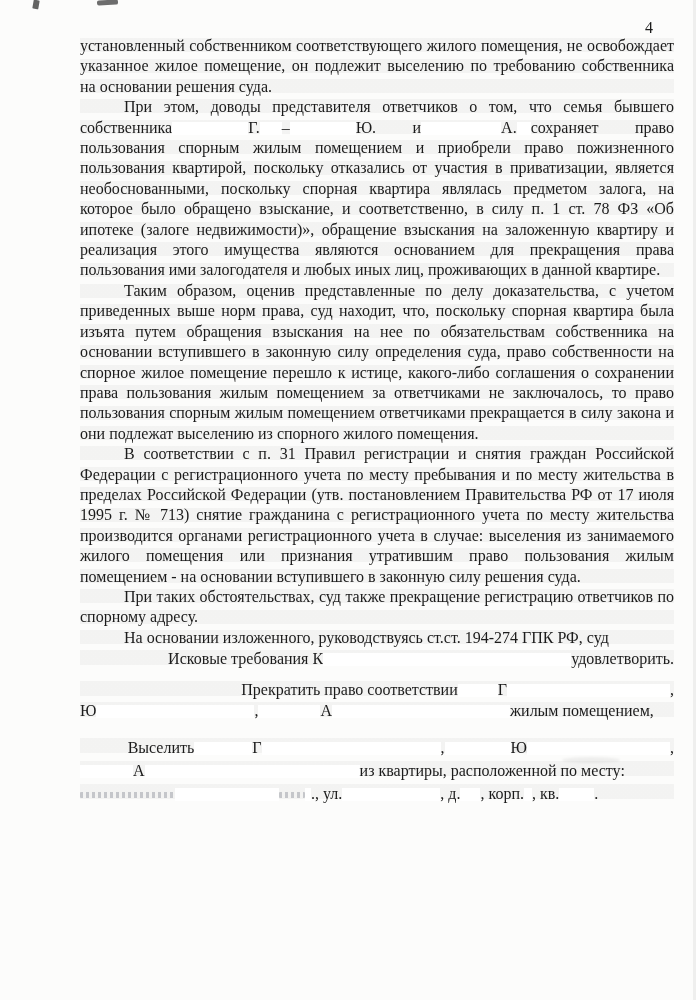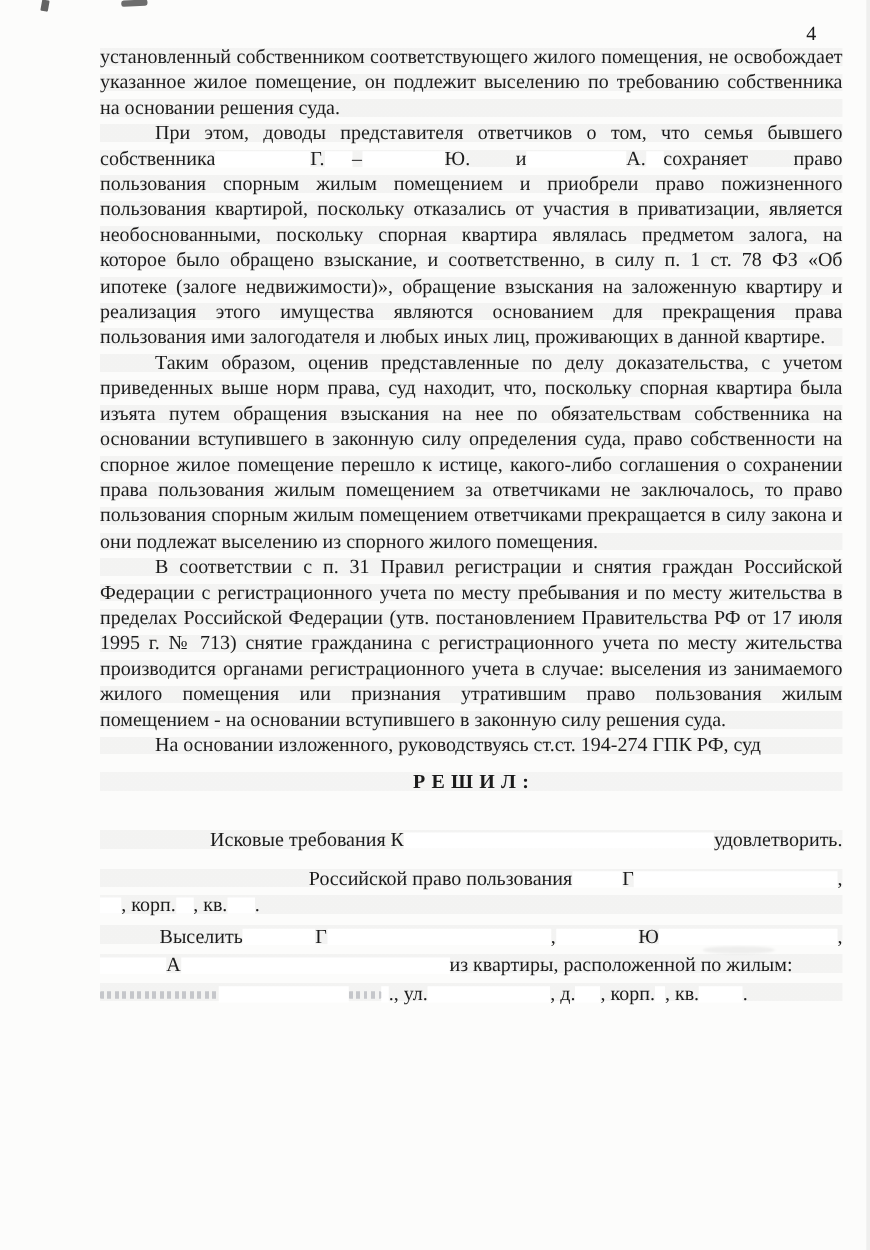--- a/index.html
+++ b/index.html
@@ -23,21 +23,21 @@
     background:linear-gradient(to bottom, rgba(0,0,0,0) 2px,
       rgba(0,0,0,0.03) 2px, rgba(0,0,0,0.03) 17px, rgba(0,0,0,0) 17px);
   }
   .op-line {
     white-space:nowrap; line-height:21.5px;
     background:linear-gradient(to bottom, rgba(0,0,0,0) 2px,
       rgba(0,0,0,0.035) 2px, rgba(0,0,0,0.035) 17px, rgba(0,0,0,0) 17px);
   }
   .op-line.indent { padding-left:44px;text-align:right; }
   .op-a { margin-bottom:9px; }
-  .op-c1 { margin-top:2px; }
+  .op-c1 { margin-top:14px; }
   .op-c  { line-height:23px; }
   .gap { display:inline-block; height:13px; background:#ffffff; vertical-align:-2px; }
   .remnant {
     display:inline-block; height:6px; vertical-align:1px; opacity:0.55; border-radius:1px;
     background:repeating-linear-gradient(90deg,
       rgba(90,95,110,0.55) 0 3px, rgba(90,95,110,0) 3px 6px);
   }
   .artifact { position:absolute; background:#3d3d3d; }
   .a1 { left:33px; top:0; width:6px;  height:9px; opacity:0.8; transform:rotate(10deg); border-radius:1px; }
   .a2 { left:97px; top:0; width:21px; height:5px; opacity:0.75; transform:rotate(-3deg); border-radius:2px; }
@@ -56,26 +56,26 @@
   <div class="smudge s2"></div>
   <div class="scan-edge-right"></div>
 
   <div class="page-number">4</div>
 
   <div class="content">
     <p class="para first">установленный собственником соответствующего жилого помещения, не освобождает указанное жилое помещение, он подлежит выселению по требованию собственника на основании решения суда.</p>
     <p class="para"><span class="seg">При этом, доводы представителя ответчиков о том, что семья бывшего собственника</span><span class="gap" style="width: 76px;"></span><span class="seg">Г.</span><span class="gap" style="width: 22px;"></span><span class="seg">–</span><span class="gap" style="width: 66px;"></span><span class="seg">Ю. и</span><span class="gap" style="width: 80px;"></span><span class="seg">А.</span><span class="gap" style="width: 14px;"></span><span class="seg">сохраняет право пользования спорным жилым помещением и приобрели право пожизненного пользования квартирой, поскольку отказались от участия в приватизации, является необоснованными, поскольку спорная квартира являлась предметом залога, на которое было обращено взыскание, и соответственно, в силу п. 1 ст. 78 ФЗ «Об ипотеке (залоге недвижимости)», обращение взыскания на заложенную квартиру и реализация этого имущества являются основанием для прекращения права пользования ими залогодателя и любых иных лиц, проживающих в данной квартире.</span></p>
     <p class="para">Таким образом, оценив представленные по делу доказательства, с учетом приведенных выше норм права, суд находит, что, поскольку спорная квартира была изъята путем обращения взыскания на нее по обязательствам собственника на основании вступившего в законную силу определения суда, право собственности на спорное жилое помещение перешло к истице, какого-либо соглашения о сохранении права пользования жилым помещением за ответчиками не заключалось, то право пользования спорным жилым помещением ответчиками прекращается в силу закона и они подлежат выселению из спорного жилого помещения.</p>
     <p class="para">В соответствии с п. 31 Правил регистрации и снятия граждан Российской Федерации с регистрационного учета по месту пребывания и по месту жительства в пределах Российской Федерации (утв. постановлением Правительства РФ от 17 июля 1995 г. № 713) снятие гражданина с регистрационного учета по месту жительства производится органами регистрационного учета в случае: выселения из занимаемого жилого помещения или признания утратившим право пользования жилым помещением - на основании вступившего в законную силу решения суда.</p>
+    <p class="para">При таких обстоятельствах, суд также прекращение регистрацию ответчиков по спорному адресу.</p>
     <p class="para">На основании изложенного, руководствуясь ст.ст. 194-274 ГПК РФ,  суд</p>
 
-    <div class="decision-heading">Р Е Ш И Л :</div>
 
     <div class="op-line indent op-a"><span class="seg">Исковые требования  К</span><span class="gap" style="width: 248px;"></span><span class="seg">удовлетворить.</span></div>
 
-    <div class="op-line indent"><span class="seg">Российской право пользования</span><span class="gap" style="width: 40px;"></span><span class="seg">Г</span><span class="gap" style="width: 163px;"></span><span class="seg">,</span></div>
-    <div class="op-line"><span class="gap" style="width: 17px;"></span><span class="seg">, корп.</span><span class="gap" style="width: 14px;"></span><span class="seg">, кв.</span><span class="gap" style="width: 22px;"></span><span class="seg">.</span></div>
+    <div class="op-line indent"><span class="seg">Прекратить право соответствии</span><span class="gap" style="width: 40px;"></span><span class="seg">Г</span><span class="gap" style="width: 163px;"></span><span class="seg">,</span></div>
+    <div class="op-line"><span class="seg">Ю</span><span class="gap" style="width: 158px;"></span><span class="seg">,</span><span class="gap" style="width: 62px;"></span><span class="seg">А</span><span class="gap" style="width: 178px;"></span><span class="seg">жилым  помещением,</span></div>
 
     <div class="op-line indent op-c op-c1"><span class="seg">Выселить</span><span class="gap" style="width: 58px;"></span><span class="seg">Г</span><span class="gap" style="width: 179px;"></span><span class="seg">,</span><span class="gap" style="width: 66px;"></span><span class="seg">Ю</span><span class="gap" style="width: 143px;"></span><span class="seg">,</span></div>
-    <div class="op-line op-c"><span class="gap" style="width: 53px;"></span><span class="seg">А</span><span class="gap" style="width: 215px;"></span><span class="seg">из  квартиры,  расположенной  по  жилым:</span></div>
+    <div class="op-line op-c"><span class="gap" style="width: 53px;"></span><span class="seg">А</span><span class="gap" style="width: 215px;"></span><span class="seg">из  квартиры,  расположенной  по  месту:</span></div>
     <div class="op-line op-c"><span class="remnant" style="width: 95px;"></span><span class="gap" style="width: 104px;"></span><span class="remnant" style="width: 26px;"></span><span class="gap" style="width: 6px;"></span><span class="seg">., ул.</span><span class="gap" style="width: 98px;"></span><span class="seg">, д.</span><span class="gap" style="width: 20px;"></span><span class="seg">, корп.</span><span class="gap" style="width: 8px;"></span><span class="seg">, кв.</span><span class="gap" style="width: 35px;"></span><span class="seg">.</span></div>
   </div>
 </div>
 
 </body></html>

